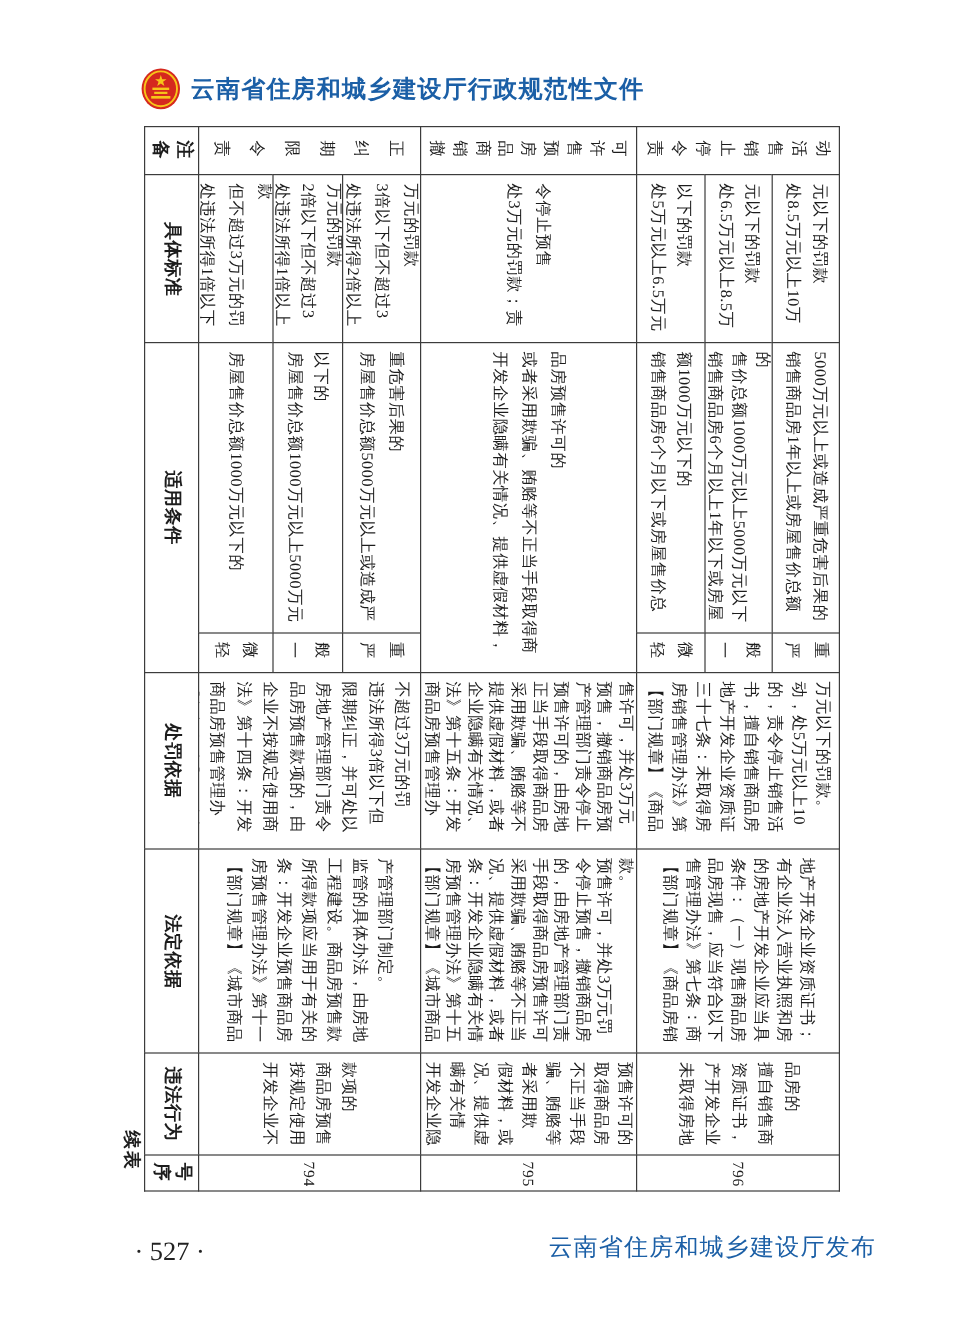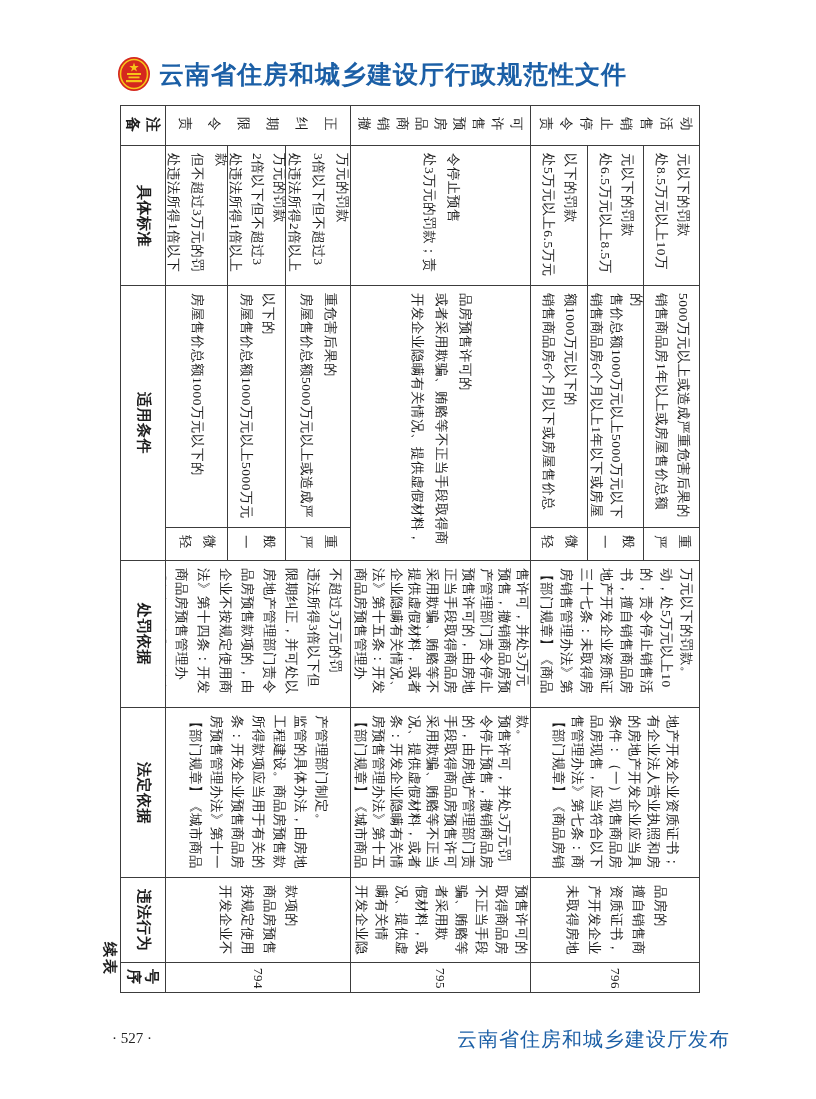--- a/index.html
+++ b/index.html
@@ -3,21 +3,21 @@
 <meta charset="utf-8">
 <style>
   html,body{margin:0;padding:0;}
   body{
     width:816px;height:1099px;position:relative;background:#ffffff;overflow:hidden;
     font-family:"Liberation Serif","DejaVu Serif",serif;color:#1c1c1c;
   }
   
   .doc-header{position:absolute;left:117px;top:54px;height:40px;display:flex;align-items:center;}
   .emblem{width:34px;height:36px;flex:0 0 auto;}
-  .doc-title{margin-left:8px;font-size:25px;font-weight:bold;color:#1b5fa6;letter-spacing:1px;white-space:nowrap;text-align:center;}
+  .doc-title{margin-left:8px;font-size:20px;font-weight:bold;color:#1b5fa6;letter-spacing:1px;white-space:nowrap;text-align:center;}
   
   .rot-table{
     position:absolute;left:120px;top:105px;width:580px;height:888px;
     box-sizing:border-box;border-right:1px solid #3c3c3c;border-bottom:1px solid #3c3c3c;
   }
   .c{
     position:absolute;box-sizing:border-box;
     border-left:1px solid #3c3c3c;border-top:1px solid #3c3c3c;
     display:flex;justify-content:center;overflow:hidden;
   }
@@ -31,21 +31,21 @@
   .narrow{height:18px !important;align-self:center;} .lh18{line-height:18px;} .lh19{line-height:19px;}
   .lh20{line-height:20px;} .lh21{line-height:21px;} .lh22{line-height:22px;}
   .lh24{line-height:24px;} .lh29{line-height:29px;}
   .num .vtext{font-size:13px;}
   .continued{
     position:absolute;left:100px;top:942px;width:20px;height:50px;
     writing-mode:vertical-lr;text-orientation:sideways;
     font-weight:bold;font-size:15px;letter-spacing:2px;
   }
   
-  .page-num{position:absolute;left:112px;top:1030px;font-size:15px;color:#222;}
+  .page-num{position:absolute;left:112px;top:1030px;font-size:22px;color:#222;}
   .publisher{position:absolute;right:86px;top:1026px;font-size:20px;font-weight:normal;color:#1b5fa6;letter-spacing:1px;}
 </style>
 </head>
 <body>
 
 <div class="doc-header">
   <svg class="emblem" viewBox="0 0 34 36">
     <ellipse cx="17" cy="18" rx="16" ry="17" fill="#d5281e"></ellipse>
     <ellipse cx="17" cy="18" rx="13.5" ry="14.5" fill="none" stroke="#f7c519" stroke-width="1.6"></ellipse>
     <polygon fill="#f7c519" points="17,6.5 18.2,10 21.8,10 18.9,12.2 20,15.6 17,13.5 14,15.6 15.1,12.2 12.2,10 15.8,10"></polygon>

